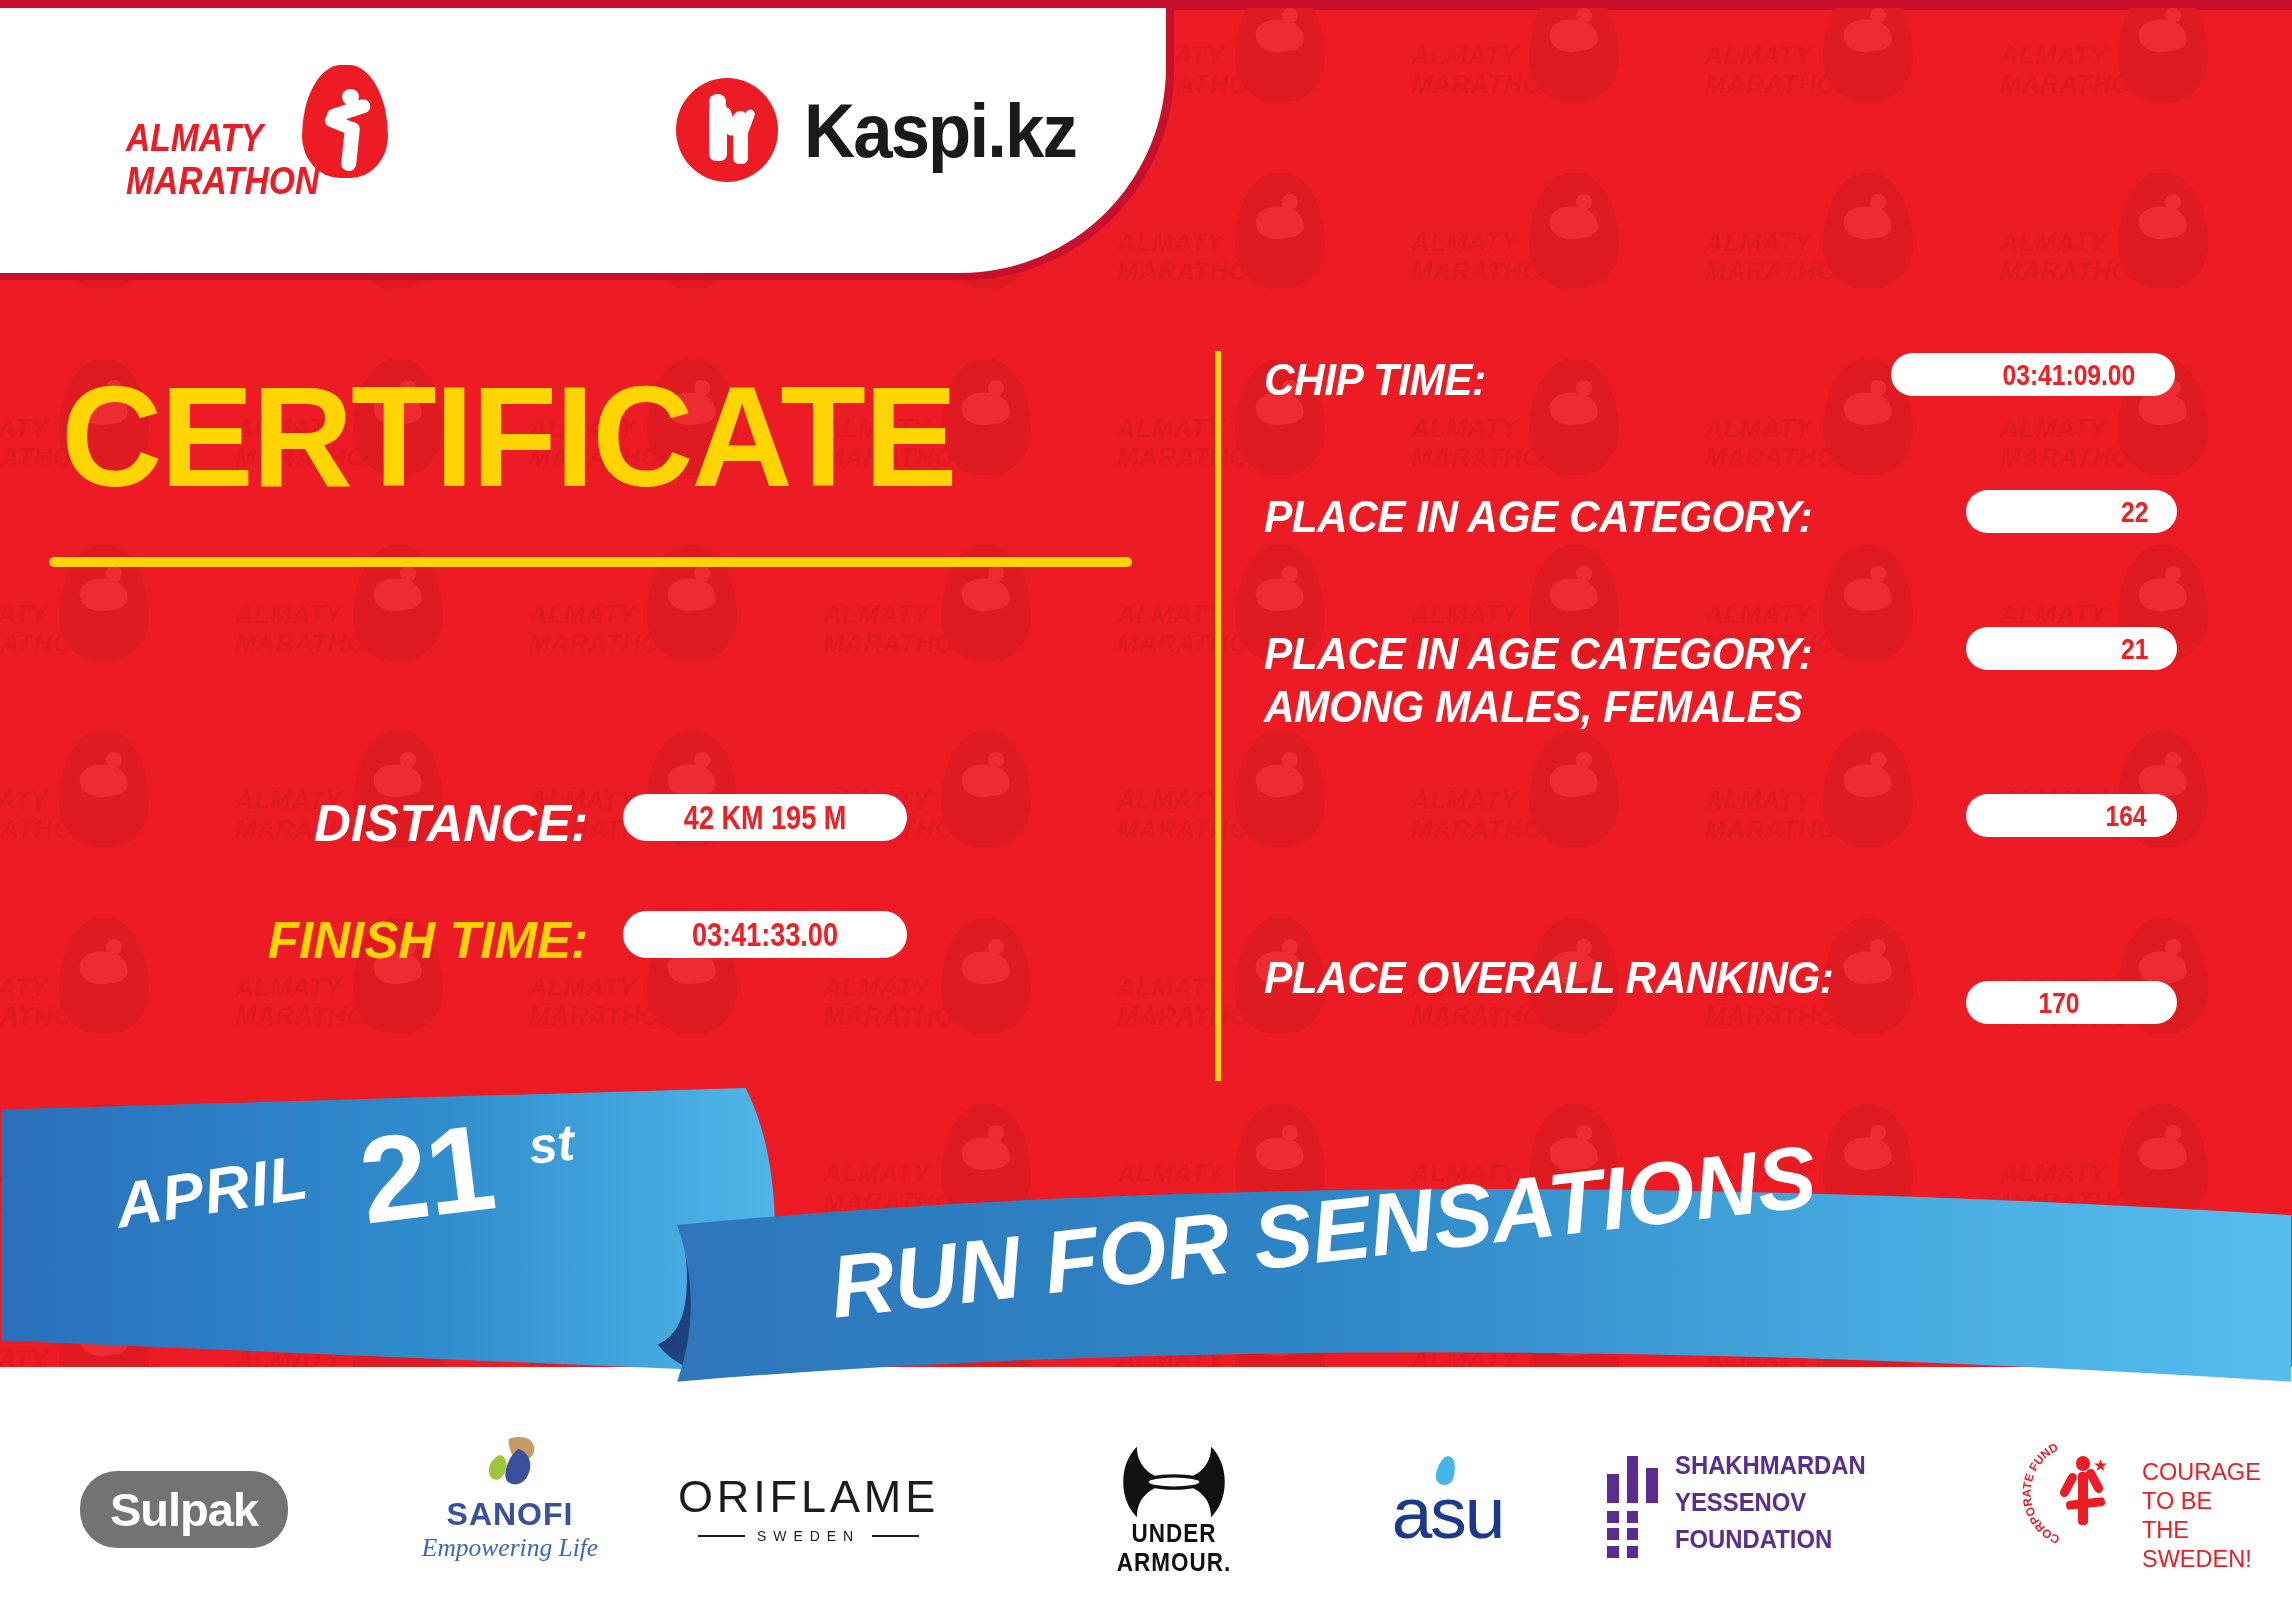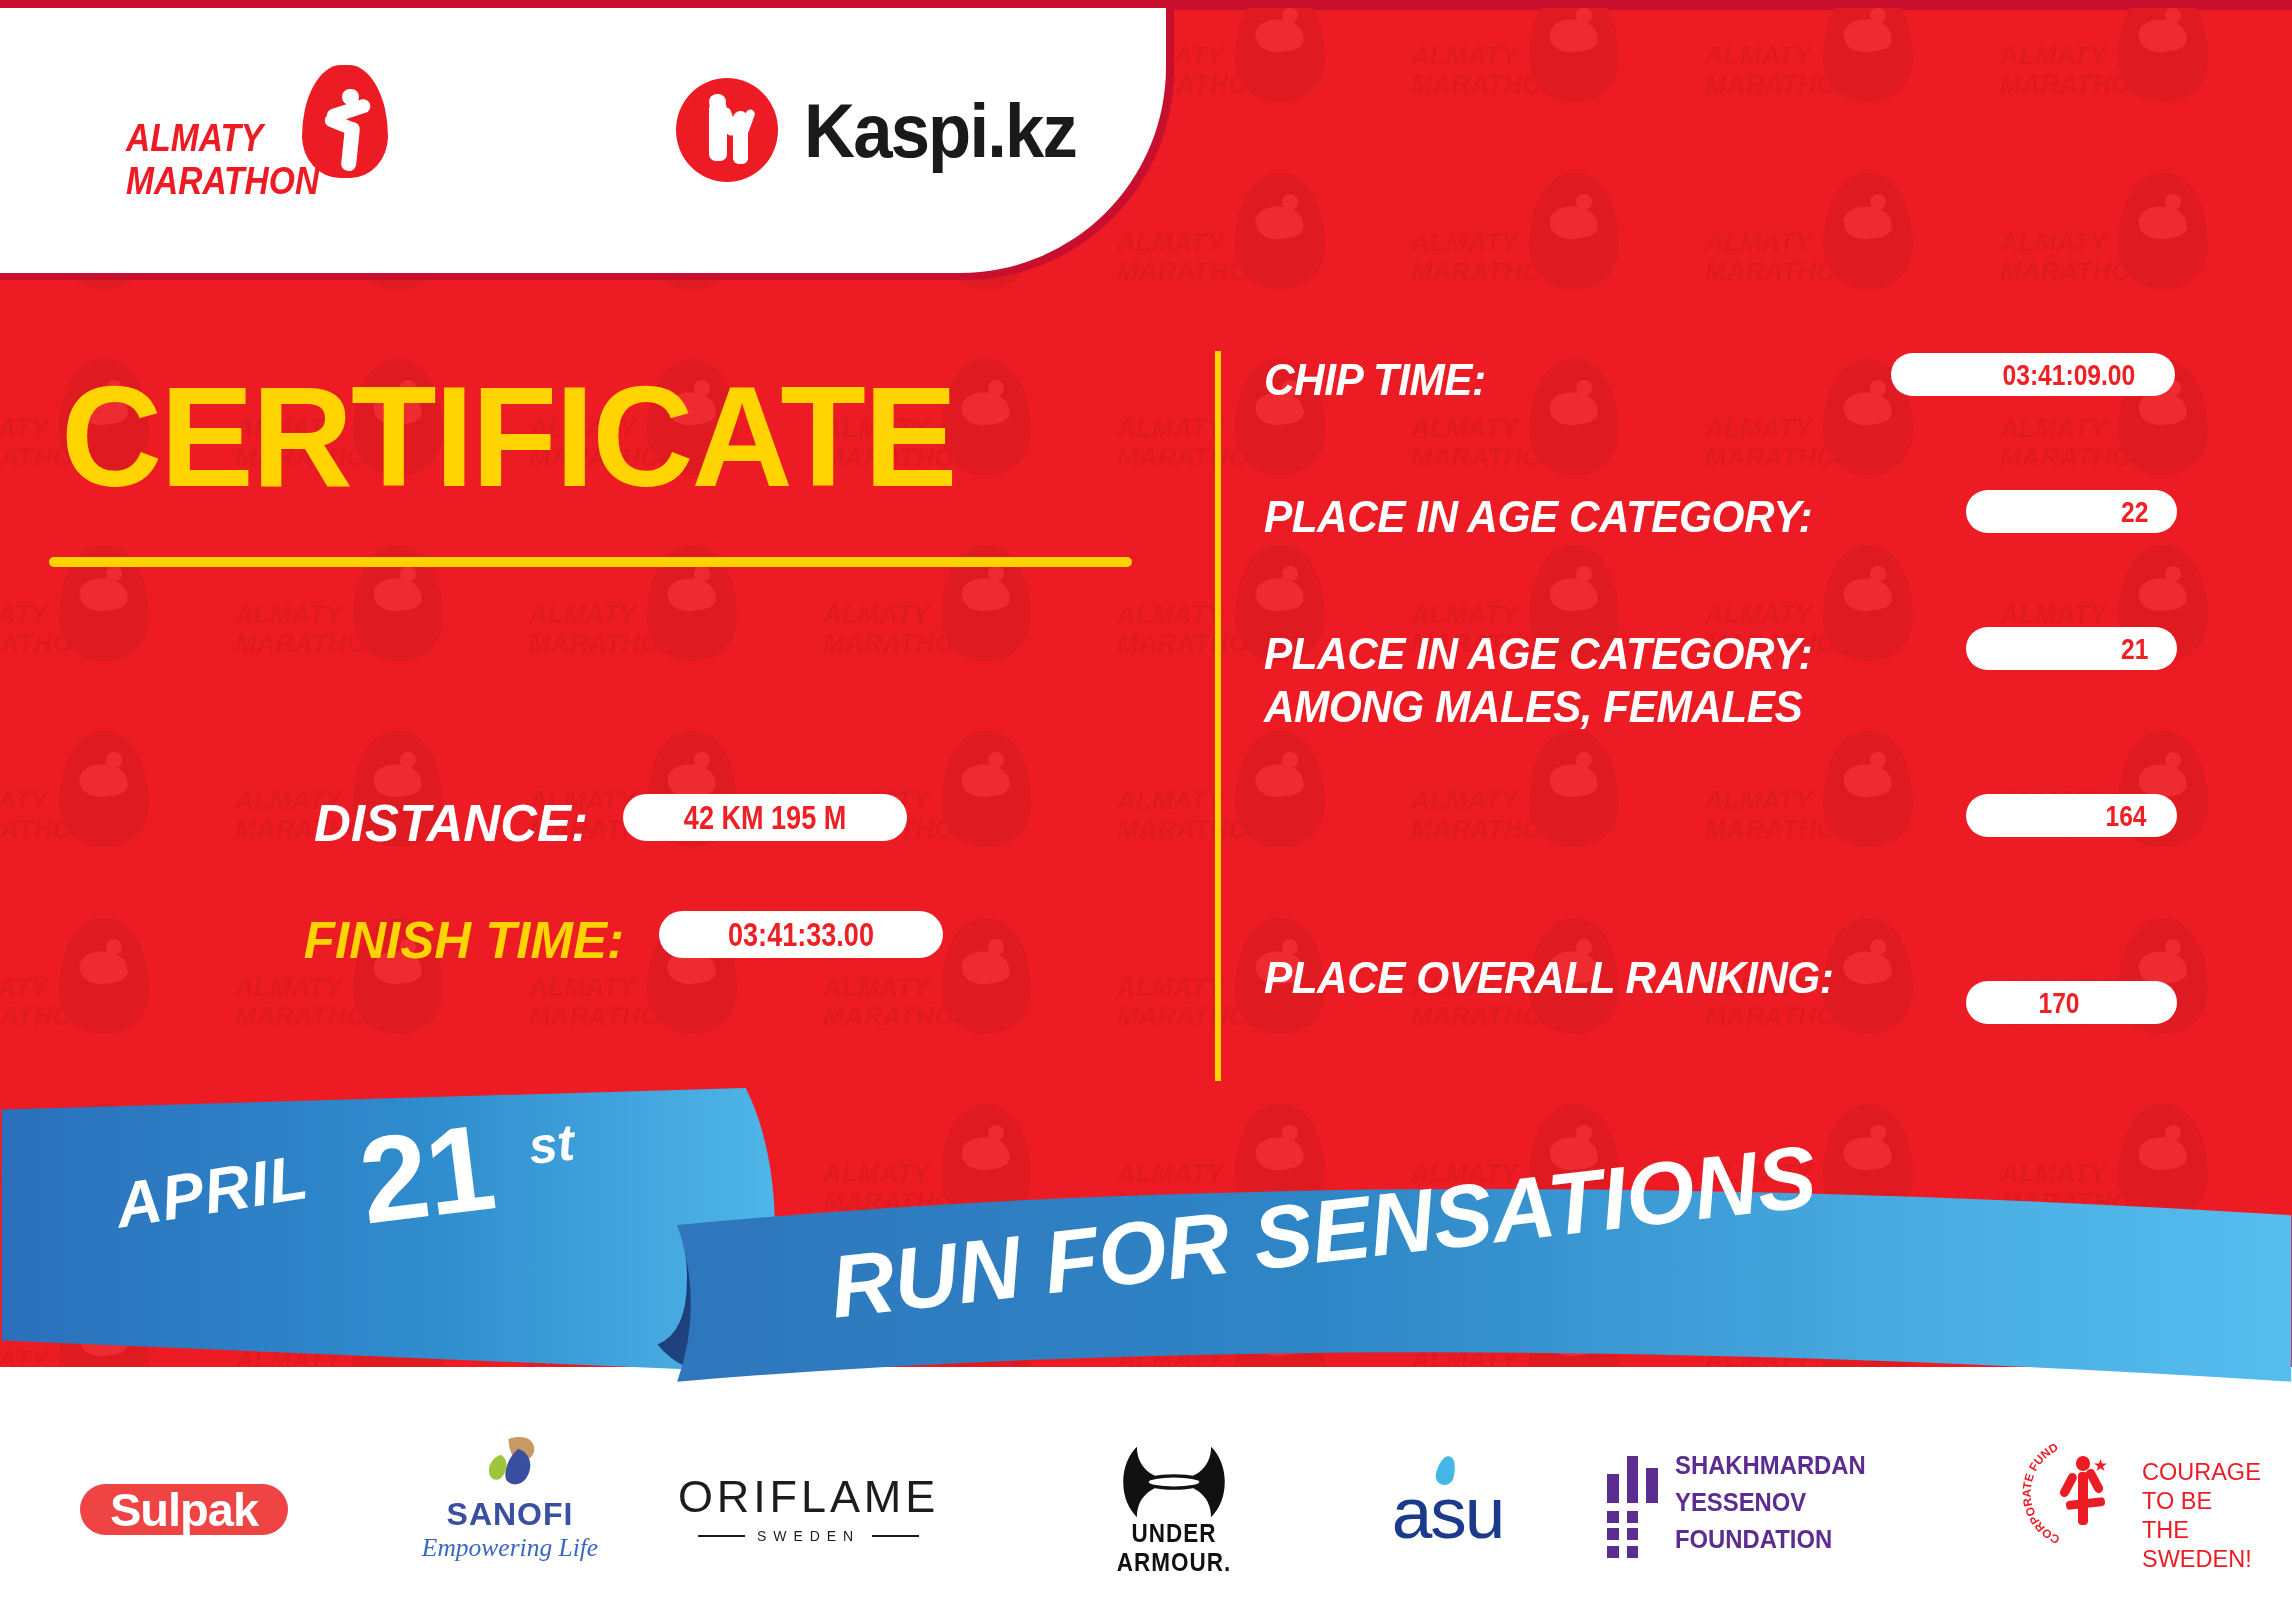--- a/index.html
+++ b/index.html
@@ -438,22 +438,22 @@
   .sp {
     position: absolute;
     display: flex;
     align-items: center;
     justify-content: center;
     height: 127px;
   }
 
   
   .sulpak-badge {
-    width: 208px; height: 51px;
-    background: #ef4444;
+    width: 208px; height: 77px;
+    background: #737373;
     border-radius: 37px;
     display: flex; align-items: center; justify-content: center;
   }
   .sulpak-badge span {
     color: #ffffff;
     font-family: "Liberation Sans", sans-serif;
     font-weight: 700;
     font-size: 47px;
     letter-spacing: -1px;
   }
@@ -1068,21 +1068,21 @@
     <div class="title-rule"></div>
 
 
     <div class="stat-left" style="left:294px; top:500px; width:804px;">
       <div class="stat-left-label lbl-white" style="width:294px;">DISTANCE:</div>
       <div class="value-pill" style="margin-left:35px; width:284px;">
         <span>42 KM 195 M</span>
       </div>
     </div>
 
-    <div class="stat-left" style="left:265px; top:617px; width:833px;margin-left:36px;">
+    <div class="stat-left" style="left:265px; top:617px; width:833px;">
       <div class="stat-left-label lbl-yellow" style="width:323px;">FINISH TIME:</div>
       <div class="value-pill" style="margin-left:35px; width:284px;">
         <span>03:41:33.00</span>
       </div>
     </div>
   </div>
 
   <div class="divider"></div>
 
   <div class="right-col">

